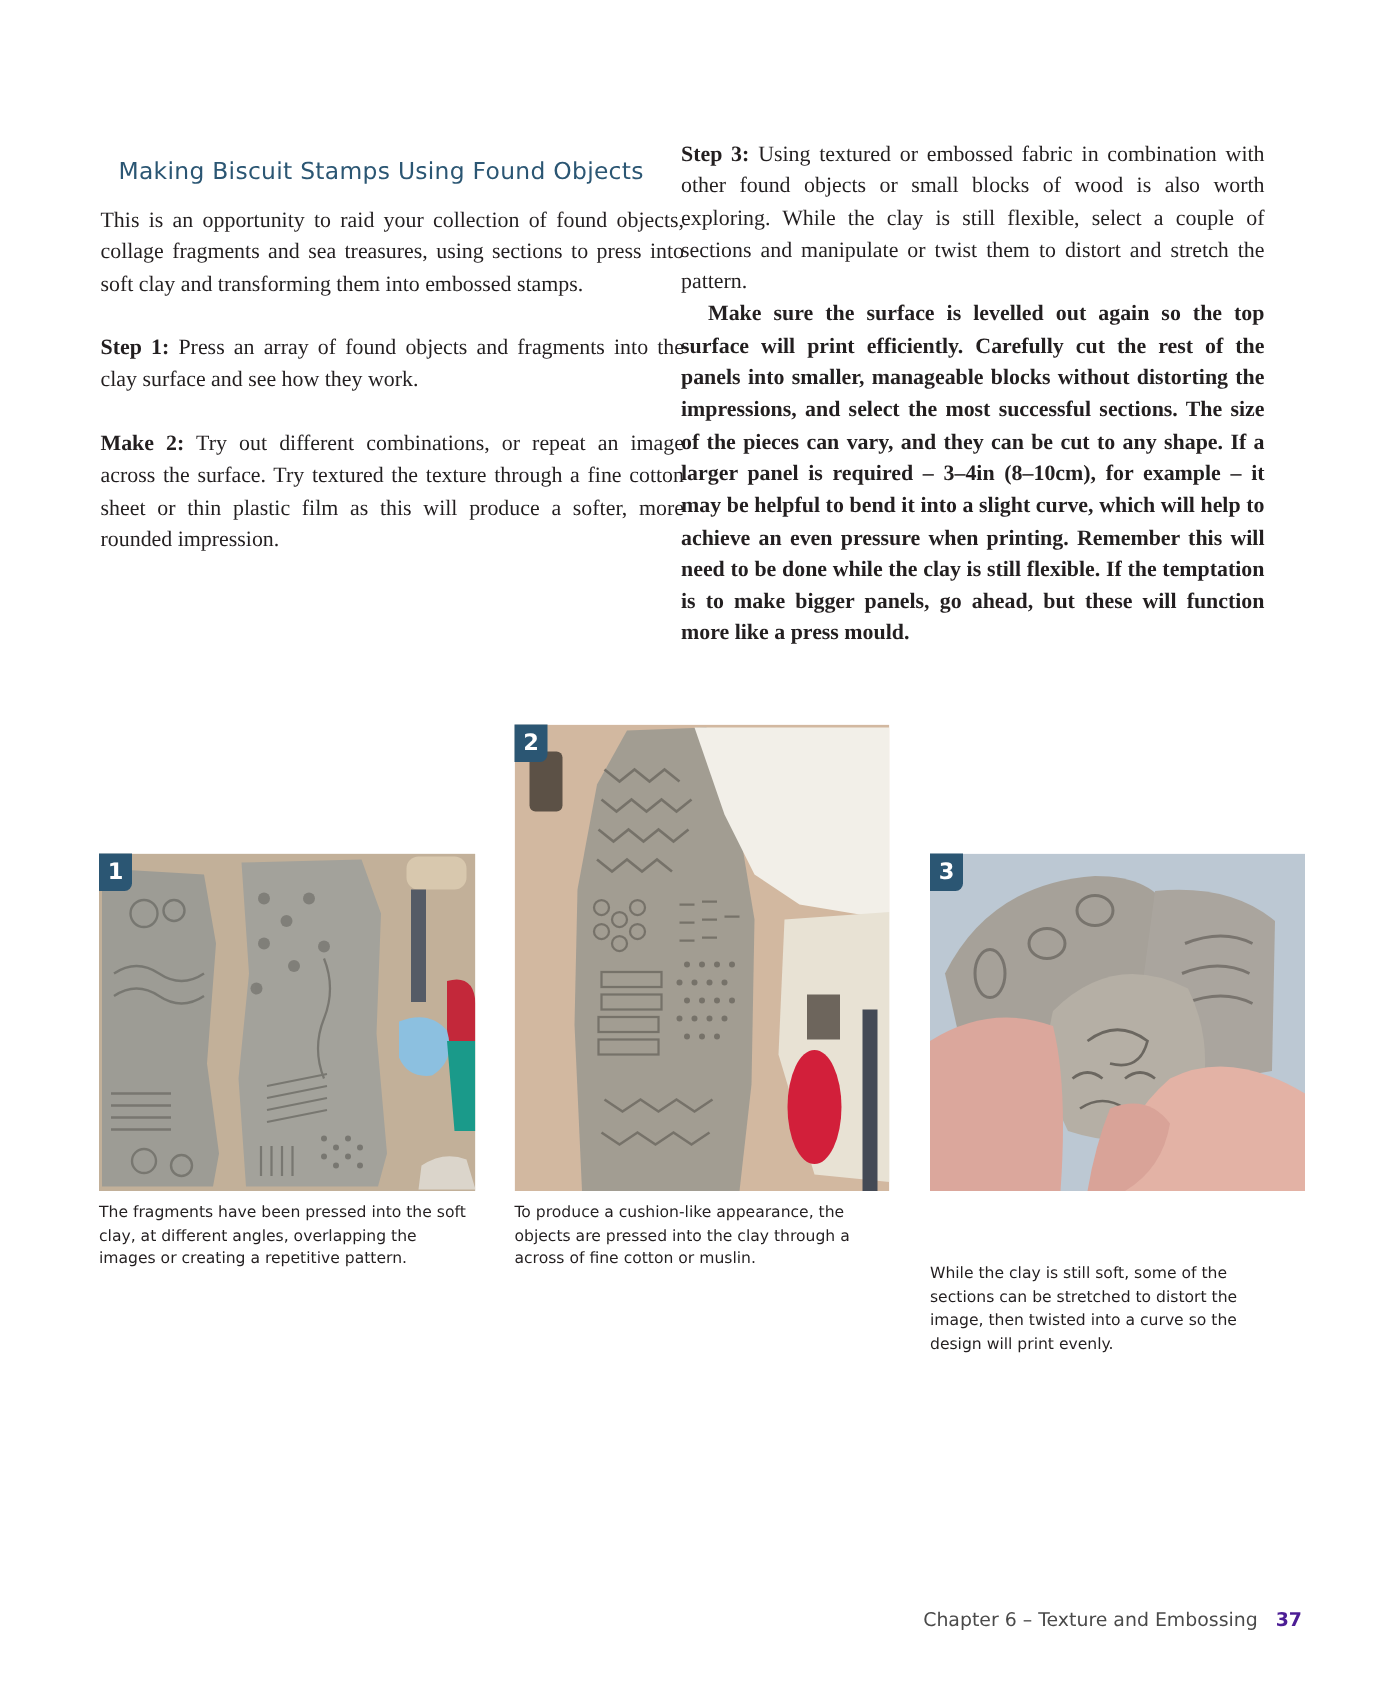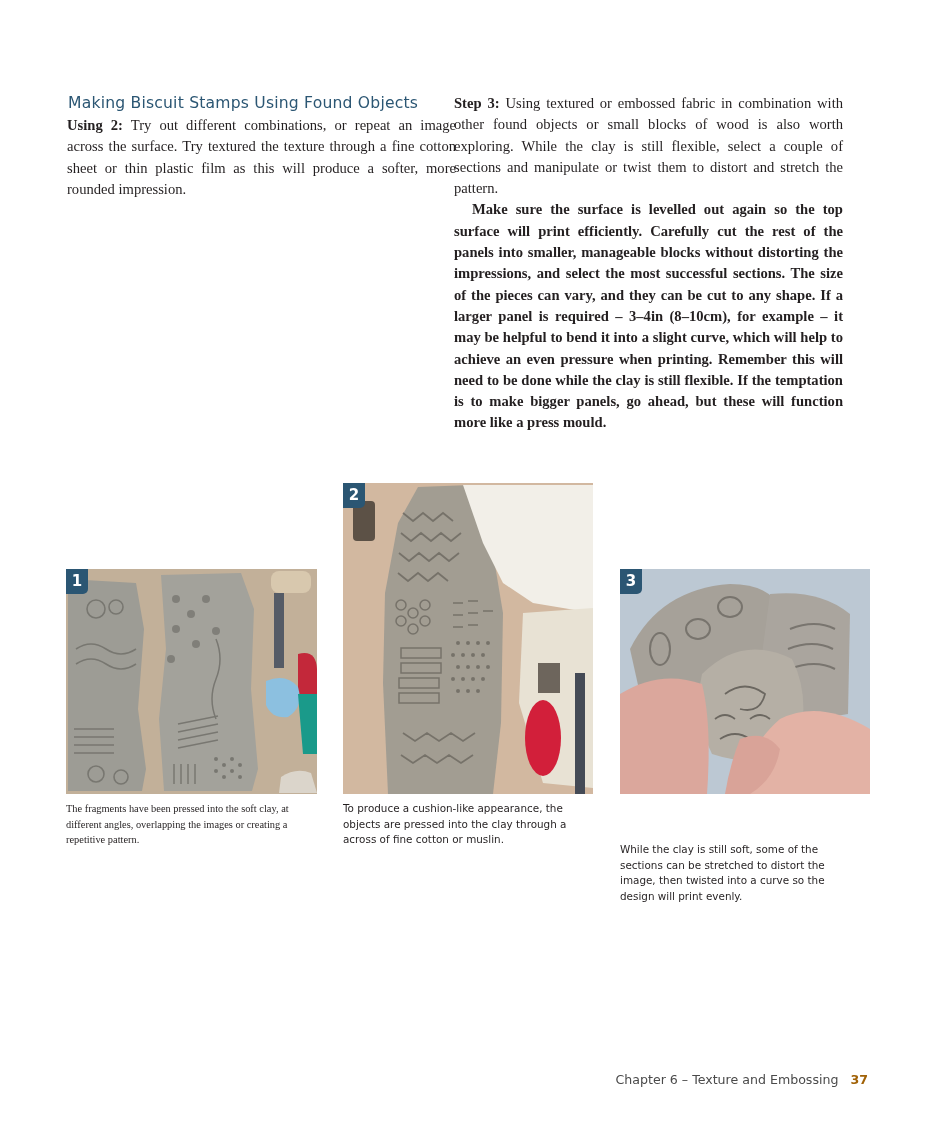--- a/index.html
+++ b/index.html
@@ -32,21 +32,21 @@
     }
     .col-left { left: 67px; }
     .col-right { left: 454px; top: 93px; }
 
     .section-title {
       font-family: "DejaVu Sans", "Liberation Sans", sans-serif;
       font-size: 15.6px;
       font-weight: normal;
       letter-spacing: 0.2px;
       color: #2b5673;
-      margin: 1px;
+      margin: 12px;
       line-height: 21px;
       text-align: left;
       white-space: nowrap;
     }
     .para { margin: 0; }
     .para + .para.gap { margin-top: 21.3px; }
     .para.indent { text-indent: 18px; font-weight: bold; }
     .step-label { font-weight: bold; }
 
     .figure {
@@ -84,32 +84,34 @@
       position: absolute;
       right: 62px;
       top: 1072px;
       font-family: "DejaVu Sans", "Liberation Sans", sans-serif;
       font-size: 12.6px;
       color: #4a4a4a;
       white-space: nowrap;
     }
     .footer .page-num {
       font-weight: bold;
-      color: #a16207;
+      color: #4c1d95;
       margin-left: 12px;
     }
   </style>
 </head>
 <body>
 
 <div class="page">
 
   <div class="col col-left">
     <h2 class="section-title">Making Biscuit Stamps Using Found Objects</h2>
-    <p class="para gap"><span class="step-label">Using 2:</span><span> Try out different combinations, or repeat an image across the surface. Try textured the texture through a fine cotton sheet or thin plastic film as this will produce a softer, more rounded impression.</span></p>
+    <p class="para">This is an opportunity to raid your collection of found objects, collage fragments and sea treasures, using sections to press into soft clay and transforming them into embossed stamps.</p>
+    <p class="para gap"><span class="step-label">Step 1:</span><span> Press an array of found objects and fragments into the clay surface and see how they work.</span></p>
+    <p class="para gap"><span class="step-label">Make 2:</span><span> Try out different combinations, or repeat an image across the surface. Try textured the texture through a fine cotton sheet or thin plastic film as this will produce a softer, more rounded impression.</span></p>
   </div>
 
   <div class="col col-right">
     <p class="para"><span class="step-label">Step 3:</span><span> Using textured or embossed fabric in combination with other found objects or small blocks of wood is also worth exploring. While the clay is still flexible, select a couple of sections and manipulate or twist them to distort and stretch the pattern.</span></p>
     <p class="para indent">Make sure the surface is levelled out again so the top surface will print efficiently. Carefully cut the rest of the panels into smaller, manageable blocks without distorting the impressions, and select the most successful sections. The size of the pieces can vary, and they can be cut to any shape. If a larger panel is required – 3–4in (8–10cm), for example – it may be helpful to bend it into a slight curve, which will help to achieve an even pressure when printing. Remember this will need to be done while the clay is still flexible. If the temptation is to make bigger panels, go ahead, but these will function more like a press mould.</p>
   </div>
 
   <div class="figure">
     <div class="photo" style="left:66px; top:569px; width:251px; height:225px;">
       <svg width="251" height="225" viewBox="0 0 251 225">
@@ -152,21 +154,21 @@
         </g>
         <rect x="205" y="2" width="40" height="22" rx="8" fill="#d8c8ae"></rect>
         <rect x="208" y="24" width="10" height="75" fill="#555b66"></rect>
         <path d="M232,85 q18,-5 19,15 v25 h-19 Z" fill="#c3283a"></path>
         <path d="M200,112 q20,-8 32,6 q6,20 -10,30 q-16,2 -22,-12 Z" fill="#8cc0e0"></path>
         <path d="M232,125 h19 v60 h-14 Z" fill="#1a9a8a"></path>
         <path d="M215,208 q15,-10 30,-4 l6,20 h-38 Z" fill="#dbd5cb"></path>
       </svg>
     </div>
     <div class="fig-badge" style="left:66px; top:569px;">1</div>
-    <div class="caption" style="left:66px; top:801px;font-family:Liberation Serif, serif;">The fragments have been pressed into the soft clay, at different angles, overlapping the images or creating a repetitive pattern.</div>
+    <div class="caption" style="left:66px; top:801px;">The fragments have been pressed into the soft clay, at different angles, overlapping the images or creating a repetitive pattern.</div>
   </div>
 
   <div class="figure">
     <div class="photo" style="left:343px; top:483px; width:250px; height:311px;">
       <svg width="250" height="311" viewBox="0 0 250 311">
         <rect x="0" y="0" width="250" height="311" fill="#d2b8a0"></rect>
         <path d="M75,4 L128,2 L150,70 L160,130 L158,240 L150,311 L45,311 L40,200 L42,110 L55,40 Z" fill="#a29d92"></path>
         <path d="M120,2 L250,2 L250,130 L190,120 L160,100 L140,60 Z" fill="#f2efe8"></path>
         <path d="M180,130 L250,125 L250,305 L200,300 L176,220 Z" fill="#e8e2d4"></path>
         <g fill="none" stroke="#6c6860" stroke-width="1.8" opacity="0.8">

